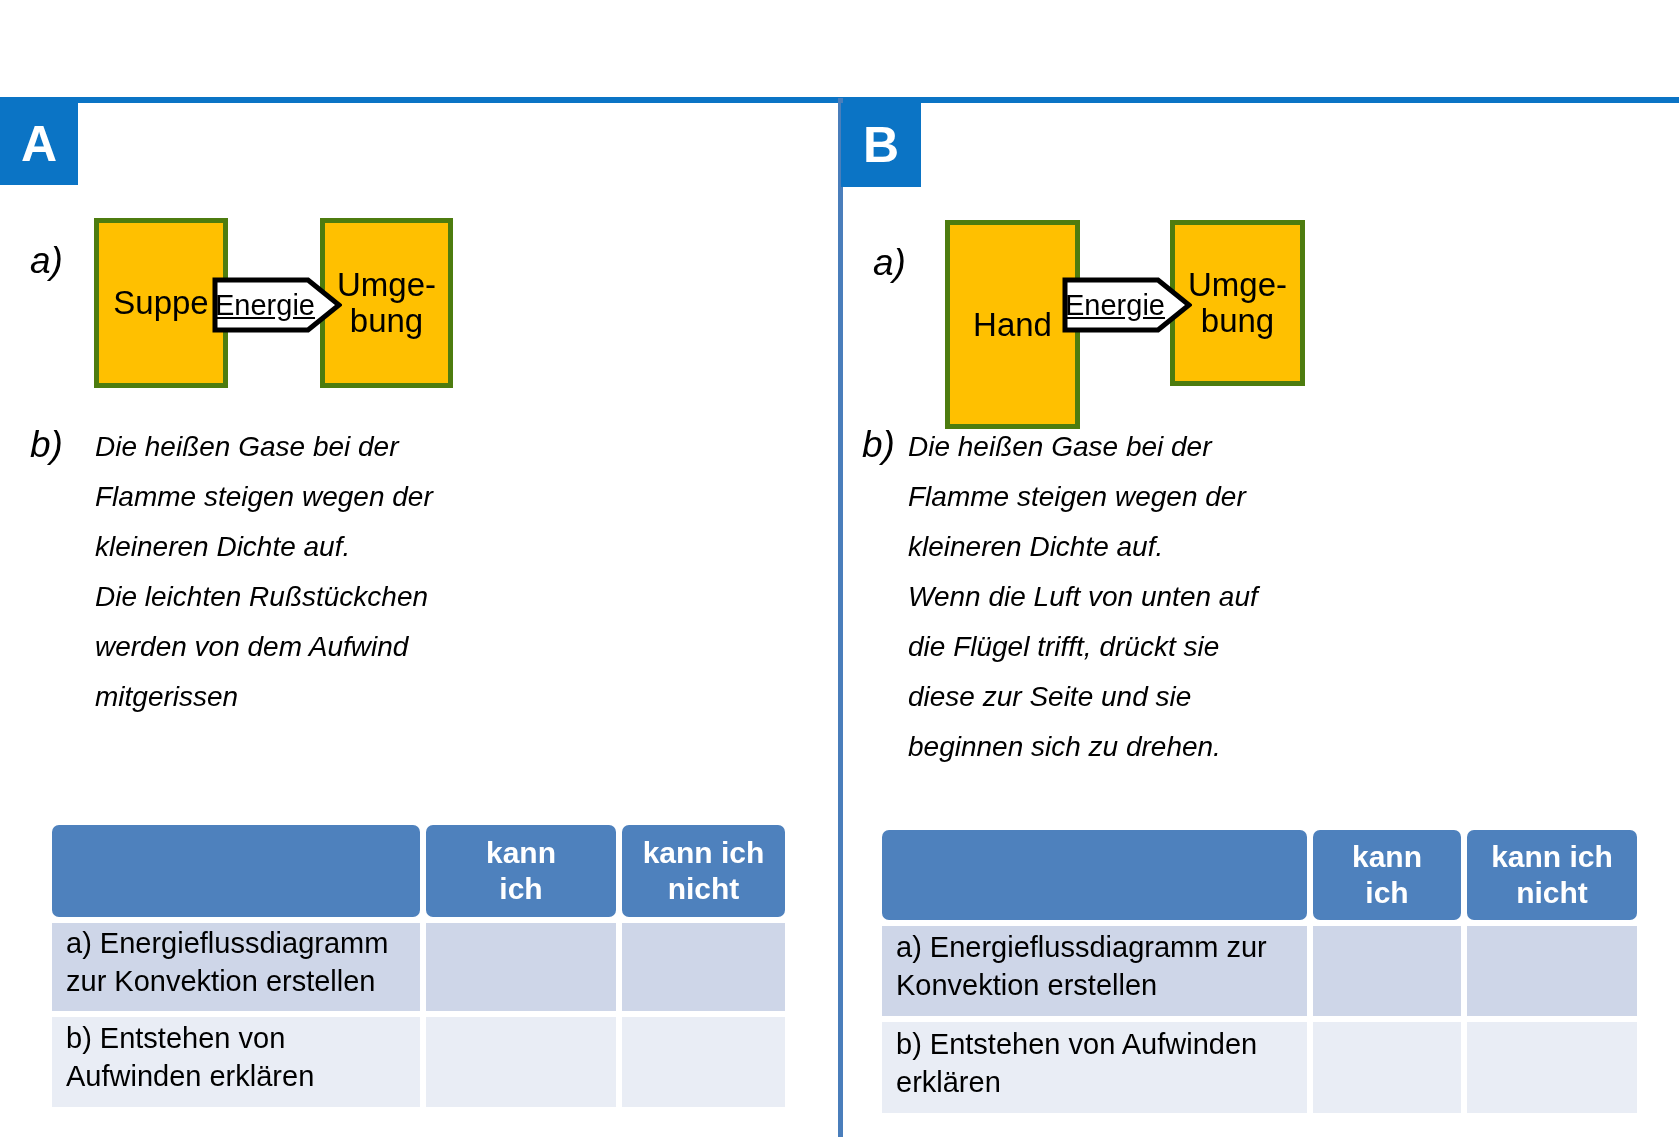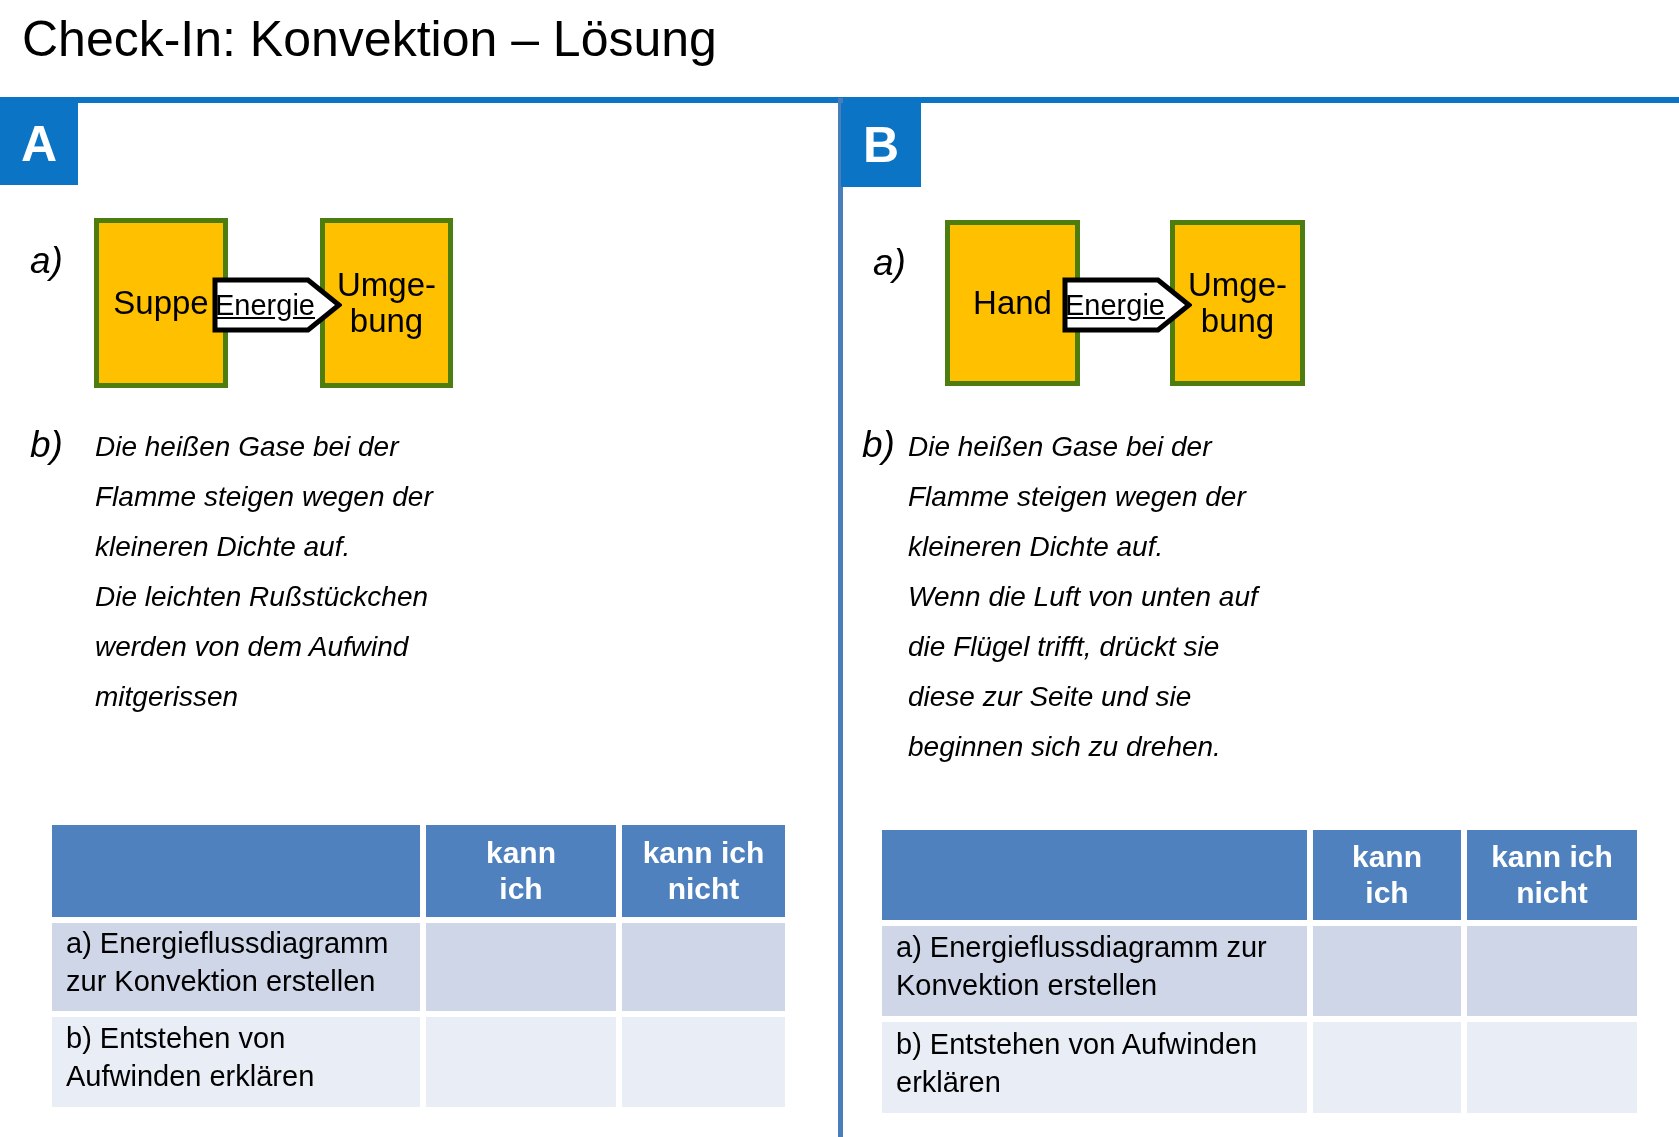--- a/index.html
+++ b/index.html
@@ -45,51 +45,50 @@
     position:absolute; font-style:italic; font-size:28px; line-height:50px;
     white-space:pre-line;
   }
 
   .check-table { position:absolute; display:grid; gap:6px; }
   .ct-a { left:52px;  top:825px; grid-template-columns:368px 190px 163px; grid-template-rows:92px 88px 90px; }
   .ct-b { left:882px; top:830px; grid-template-columns:425px 148px 170px; grid-template-rows:90px 90px 91px; }
   .ct-head {
     background:var(--table-header-blue,#4e81bd); color:#fff; font-weight:bold; font-size:30px;
     display:flex; align-items:center; justify-content:center; text-align:center;
-    line-height:1.2; white-space:pre-line;
+    line-height:1.2; white-space:pre-line;border-radius:7px;
   }
   .ct-cell {
     font-size:29px; color:#000; display:flex; align-items:center;
     padding:4px 8px 12px 14px; line-height:1.3; box-sizing:border-box;
   }
   .row-odd  { background:var(--row-odd,#ced6e8); }
   .row-even { background:var(--row-even,#e9edf5); }
 
   
   .pa-a-label { left:30px;  top:240px; }
   .pa-box1    { left:94px;  top:218px; width:134px; height:170px; }
   .pa-box2    { left:320px; top:218px; width:133px; height:170px; }
   .pa-arrow   { left:212px; top:276px; }
   .pa-b-label { left:30px;  top:424px; }
   .pa-b-text  { left:95px;  top:422px; width:575px; }
 
   
   .pb-a-label { left:873px;  top:242px; }
-  .pb-box1    { left:945px;  top:220px; width:135px; height:166px; }
+  .pb-box1    { left:945px;  top:220px; width:135px; height:209px; }
   .pb-box2    { left:1170px; top:220px; width:135px; height:166px; }
   .pb-arrow   { left:1062px; top:276px; }
   .pb-b-label { left:862px;  top:424px; }
   .pb-b-text  { left:908px;  top:422px; width:600px; }
 </style>
 </head>
 <body>
 
 <div class="slide">
 
-  <div class="title">Check-In: Konvektion – Lösung</div>
   <div class="top-rule"></div>
   <div class="v-divider"></div>
 
   <section>
     <div class="badge badge-a">A</div>
 
     <div class="ab-label pa-a-label">a)</div>
 
     <div class="box pa-box1">
       <span class="box-label">Suppe</span>

